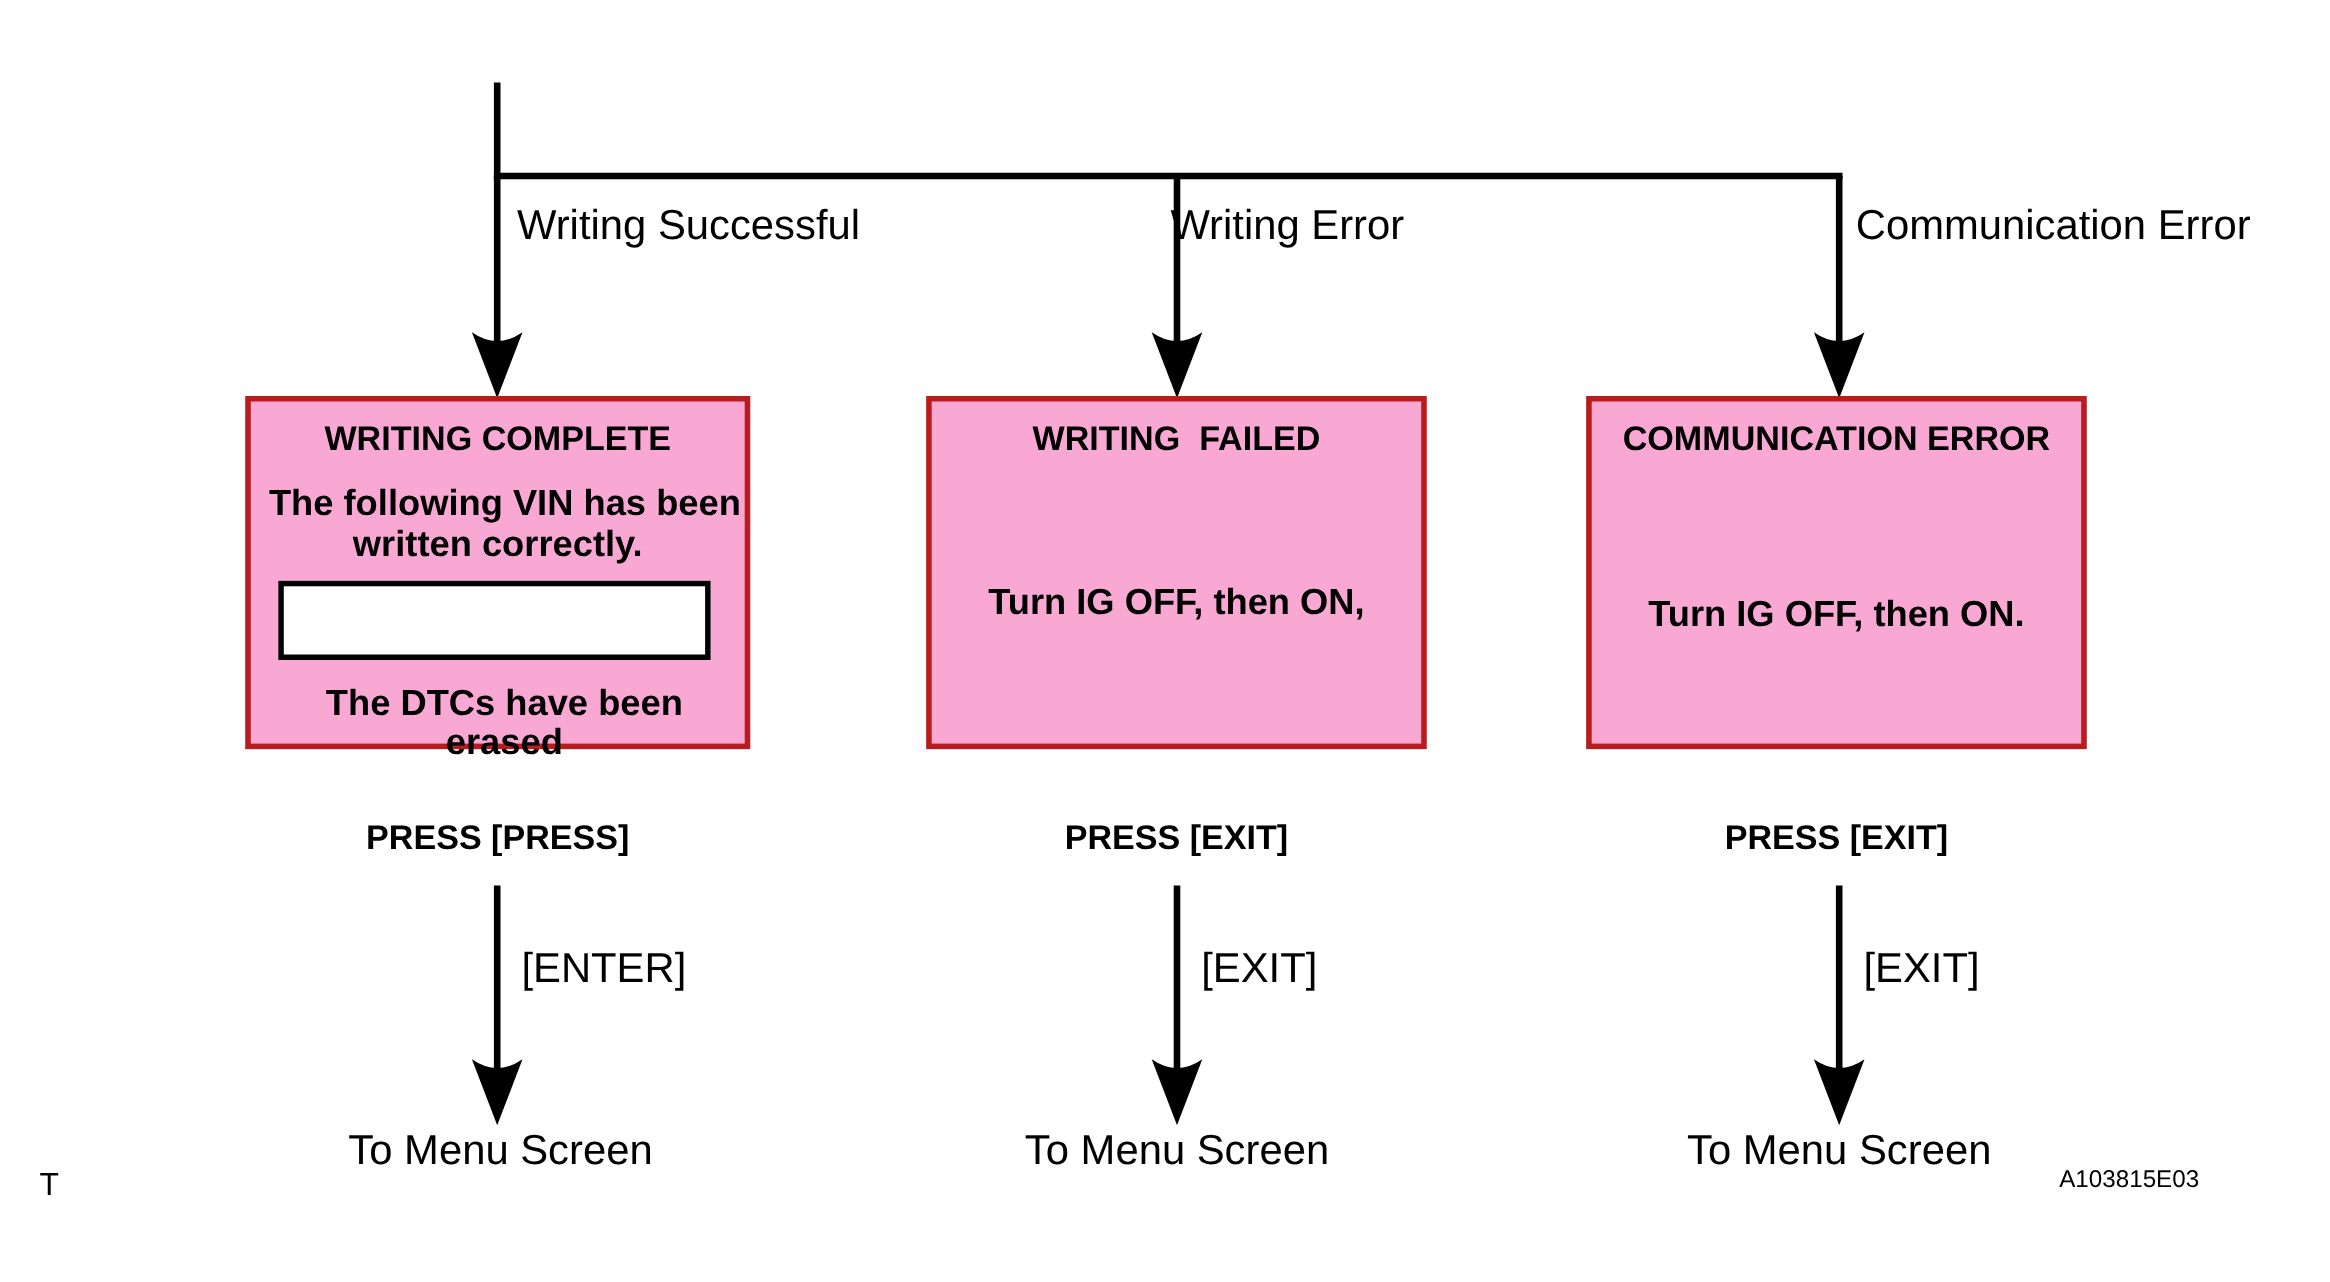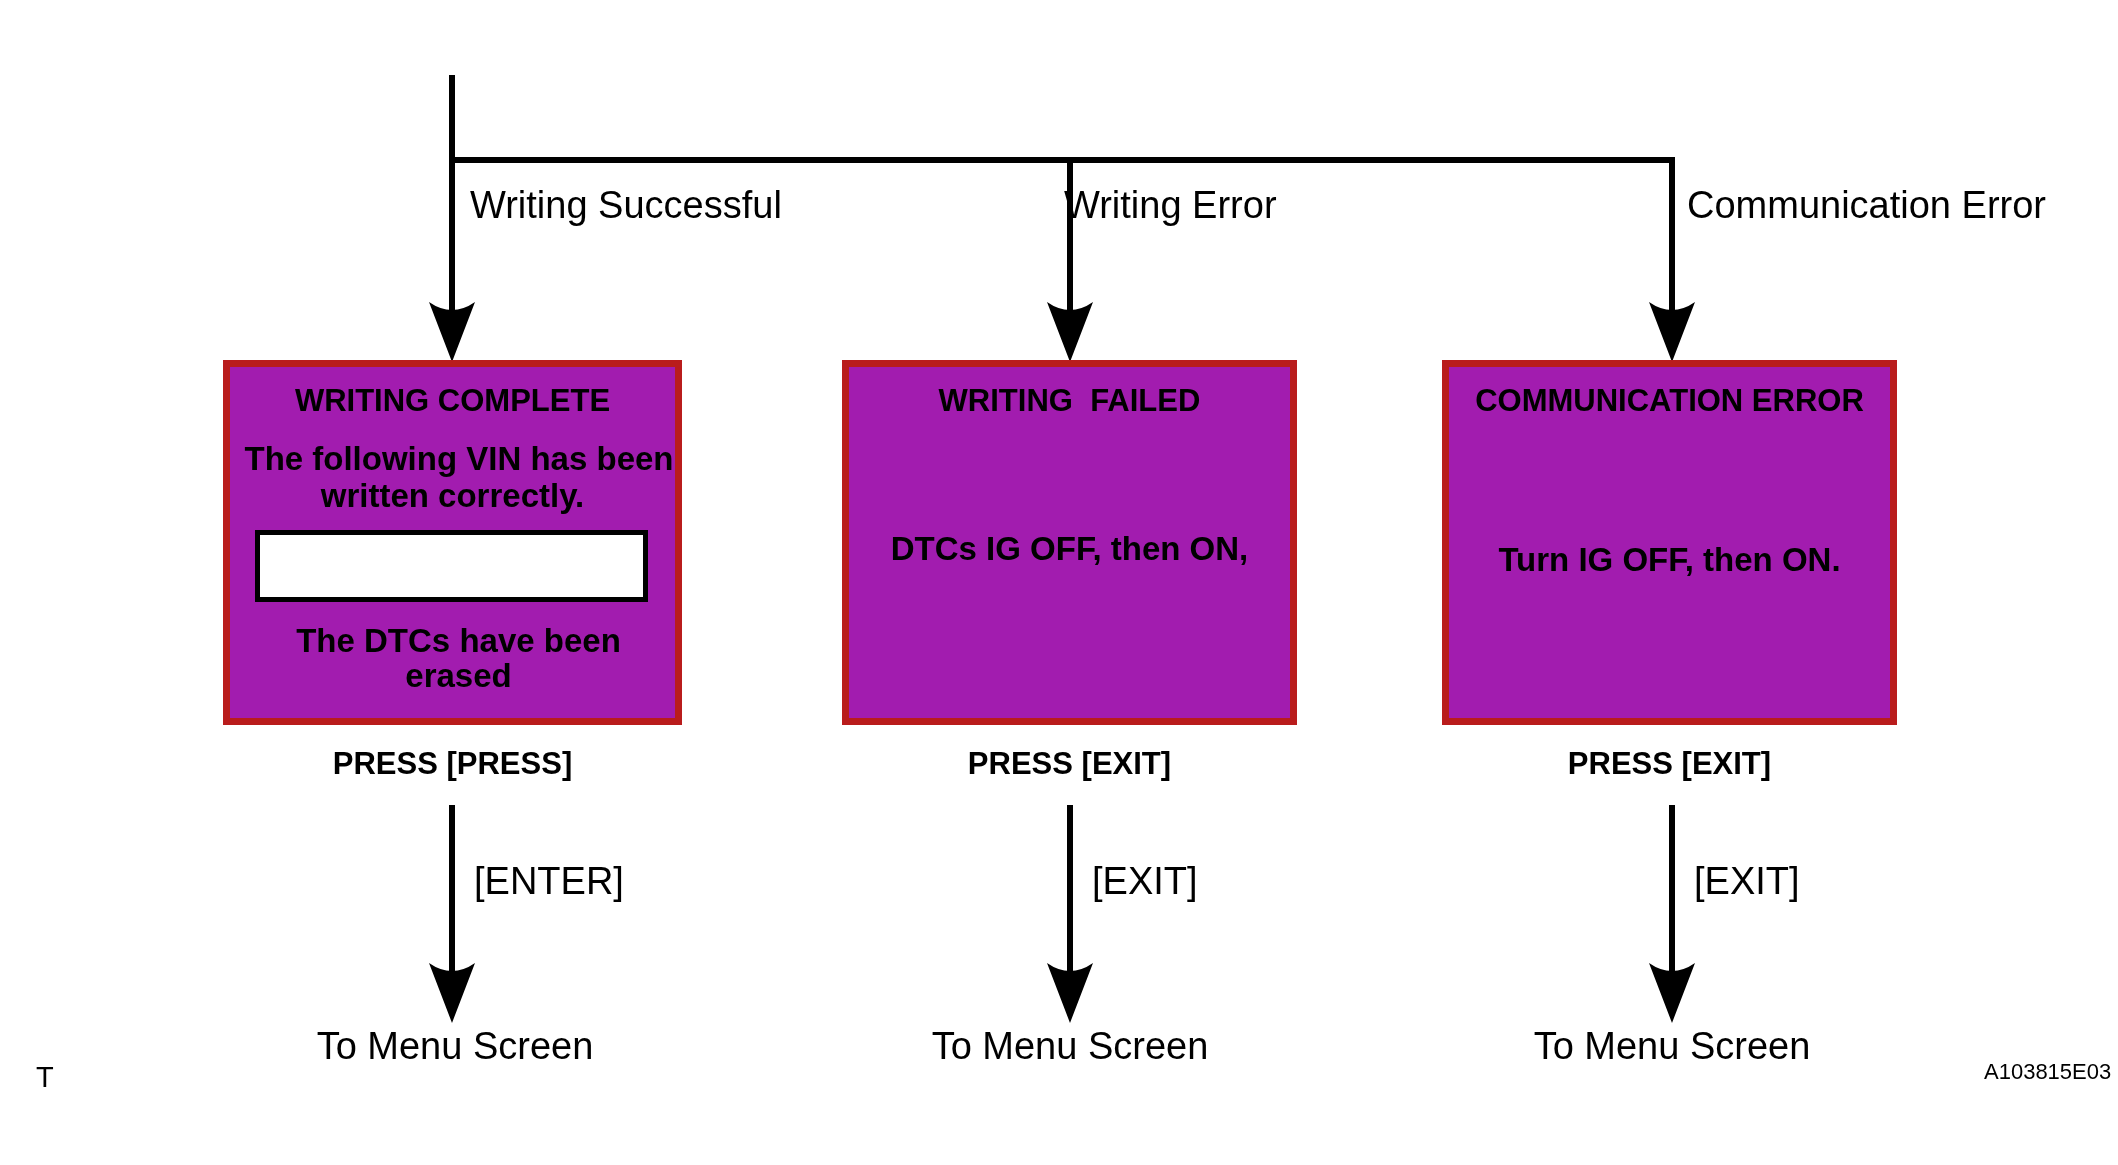--- a/index.html
+++ b/index.html
@@ -37,24 +37,24 @@
   .destination-label {
     font-size: 38px;
     font-weight: 400;
     width: 440px;
     text-align: center;
     white-space: nowrap;
   }
   .screen-box {
     position: absolute;
     top: 360px;
-    height: 365px;
-    border: 7px solid #b91c1c;
+    height: 321px;
+    border: 5px solid #b91c1c;
     box-sizing: border-box;
-    background: #a21caf;
+    background: #f9a8d4;
   }
   .screen-box .t {
     position: absolute;
     left: 0;
     right: 0;
     text-align: center;
     line-height: 1.05;
   }
   .screen-title {
     font-size: 31px;
@@ -123,34 +123,34 @@
     <div class="t screen-title" style="top:18px;">WRITING COMPLETE</div>
     <div class="t screen-line" style="top:75px;padding-left:13px;">The following VIN has been</div>
     <div class="t screen-line" style="top:112px;">written correctly.</div>
     <div class="vin-field"></div>
     <div class="t screen-line" style="top:257px;margin-left:12px;">The DTCs have been erased</div>
     <div class="t press-line" style="top:381px;">PRESS [PRESS]</div>
   </div>
 
   <div class="screen-box" style="left:842px; width:455px;">
     <div class="t screen-title" style="top:18px;">WRITING  FAILED</div>
-    <div class="t screen-line" style="top:165px;">DTCs IG OFF, then ON,</div>
+    <div class="t screen-line" style="top:165px;">Turn IG OFF, then ON,</div>
     <div class="t press-line" style="top:381px;">PRESS [EXIT]</div>
   </div>
 
   <div class="screen-box" style="left:1442px; width:455px;">
     <div class="t screen-title" style="top:18px;">COMMUNICATION ERROR</div>
     <div class="t screen-line" style="top:176px;">Turn IG OFF, then ON.</div>
     <div class="t press-line" style="top:381px;">PRESS [EXIT]</div>
   </div>
 
   <div class="label key-label" style="left:474px; top:862px;">[ENTER]</div>
   <div class="label key-label" style="left:1092px; top:862px;">[EXIT]</div>
   <div class="label key-label" style="left:1694px; top:862px;">[EXIT]</div>
 
   <div class="label destination-label" style="left:235px; top:1027px;">To Menu Screen</div>
   <div class="label destination-label" style="left:850px; top:1027px;">To Menu Screen</div>
   <div class="label destination-label" style="left:1452px; top:1027px;">To Menu Screen</div>
 
   <div class="label page-marker" style="left:36px; top:1062px;">T</div>
-  <div class="label figure-code" style="left:1984px; top:1060px;">A103815E03</div>
+  <div class="label figure-code" style="left:1872px; top:1060px;">A103815E03</div>
 
 </div>
 
 </body></html>

